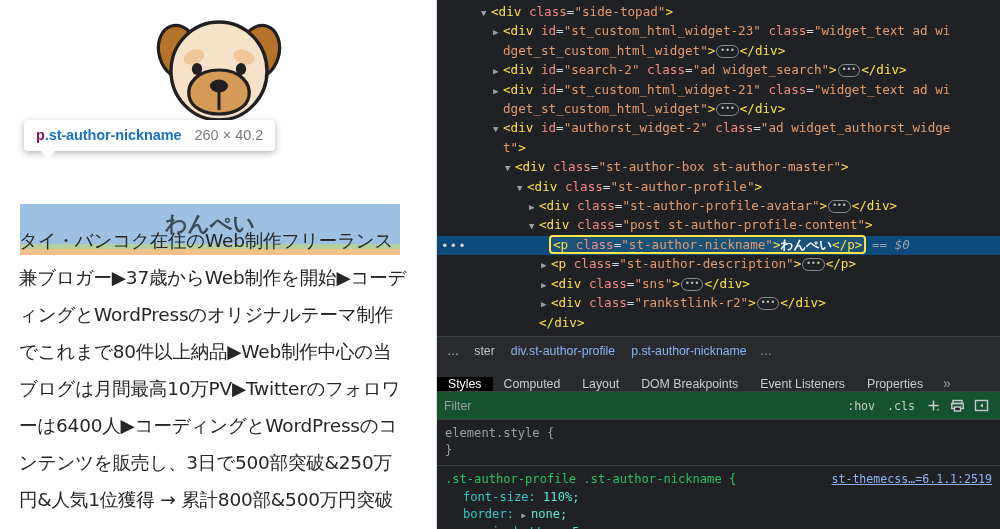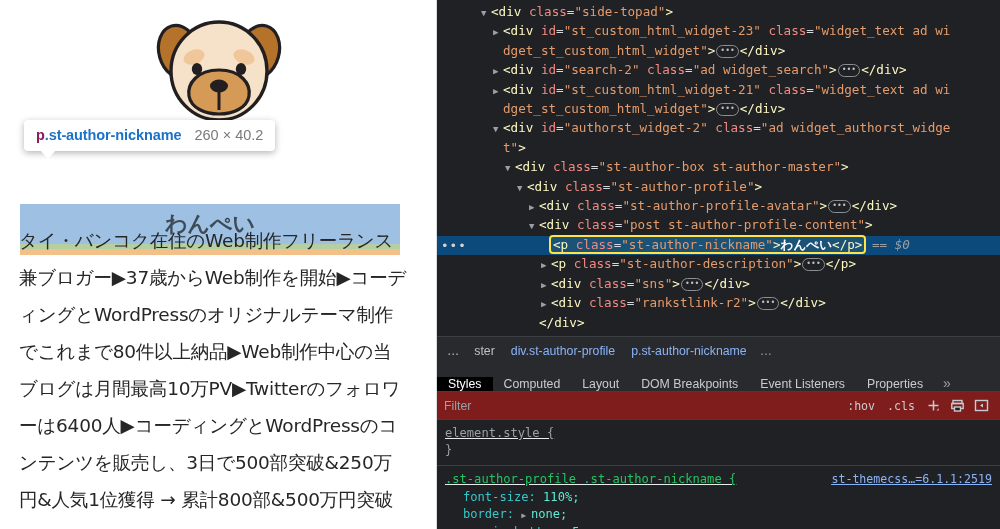--- a/index.html
+++ b/index.html
@@ -71,21 +71,21 @@
   .node.sel .dots{
     position:absolute;left:4px;top:1px;color:#cfd3d6;font-size:12.6px;letter-spacing:1px;
   }
   .node.sel .boxed{
     outline:2px solid #ffe347;background:rgba(255,227,71,.06);
     padding:0 2px;border-radius:2px;
   }
   .node .dollar{color:#9aa0a6;font-style:italic;}
   .arw{display:inline-block;width:10px;color:#9aa0a6;font-size:9px;}
   .arw.none{color:transparent;}
-  .tagc{color:#fef9c3;}
+  .tagc{color:#fde047;}
   .attn{color:#f28b82;}
   .attv{color:#e59b6b;}
   .plain{color:#d6dae0;}
   .jp{color:#ffffff;font-family:"DejaVu Sans",sans-serif;font-weight:700;}
   .ell{
     display:inline-block;border:1px solid #8a8f94;border-radius:8px;
     color:#b9bdc2;font-size:8px;line-height:8px;padding:1px 3px 2px;
     vertical-align:middle;margin:0 1px;
   }
 
@@ -107,38 +107,38 @@
     font-family:"Liberation Sans","DejaVu Sans",sans-serif;font-size:12.3px;
   }
   .tab{
     display:flex;align-items:center;padding:0 11px;color:#c8ccd0;white-space:nowrap;
   }
   .tab.active{background:#000000;color:#ffffff;}
   .tab.more{color:#9aa0a6;font-size:14px;padding:0 9px;}
 
   
   .filterrow{
-    flex:0 0 27px;background:#7f1d1d;border-bottom:1px solid #3c4043;
+    flex:0 0 27px;background:#14532d;border-bottom:1px solid #3c4043;
     display:flex;align-items:center;padding:0 7px;gap:0;
     font-family:"Liberation Sans","DejaVu Sans",sans-serif;font-size:12.3px;
   }
   .filterrow .fi{flex:1;color:#9aa0a6;}
   .tog{color:#c8ccd0;font-family:"DejaVu Sans Mono",monospace;font-size:11.6px;padding:0 6px;}
   .icobtn{display:flex;align-items:center;justify-content:center;width:24px;height:20px;color:#c8ccd0;}
 
   
   .stylesbody{
     flex:1;background:#202124;overflow:hidden;
     font-family:"DejaVu Sans Mono","Liberation Mono",monospace;
     font-size:12.1px;line-height:17.2px;padding:4px 0 0 0;
   }
   .rule{padding:1px 8px 3px 8px;white-space:pre;}
   .rule.muted .sel2{color:#9aa0a6;}
   .rule.divider{border-top:1px solid #3c4043;margin-top:3px;padding-top:5px;}
-  .rulehead{display:flex;justify-content:space-between;align-items:center;text-decoration:underline;}
+  .rulehead{display:flex;justify-content:space-between;align-items:center;}
   .sel2{color:#22c55e;}
   .src{
     color:#8ab4f8;text-decoration:underline;font-size:11.6px;white-space:nowrap;padding-left:8px;
   }
   .prop{color:#35c8ca;}
   .val{color:#5eead4;text-align:center;}
   .decl{padding-left:18px;white-space:pre;}
   .tri{color:#9aa0a6;font-size:8px;}
 </style>
 </head>

